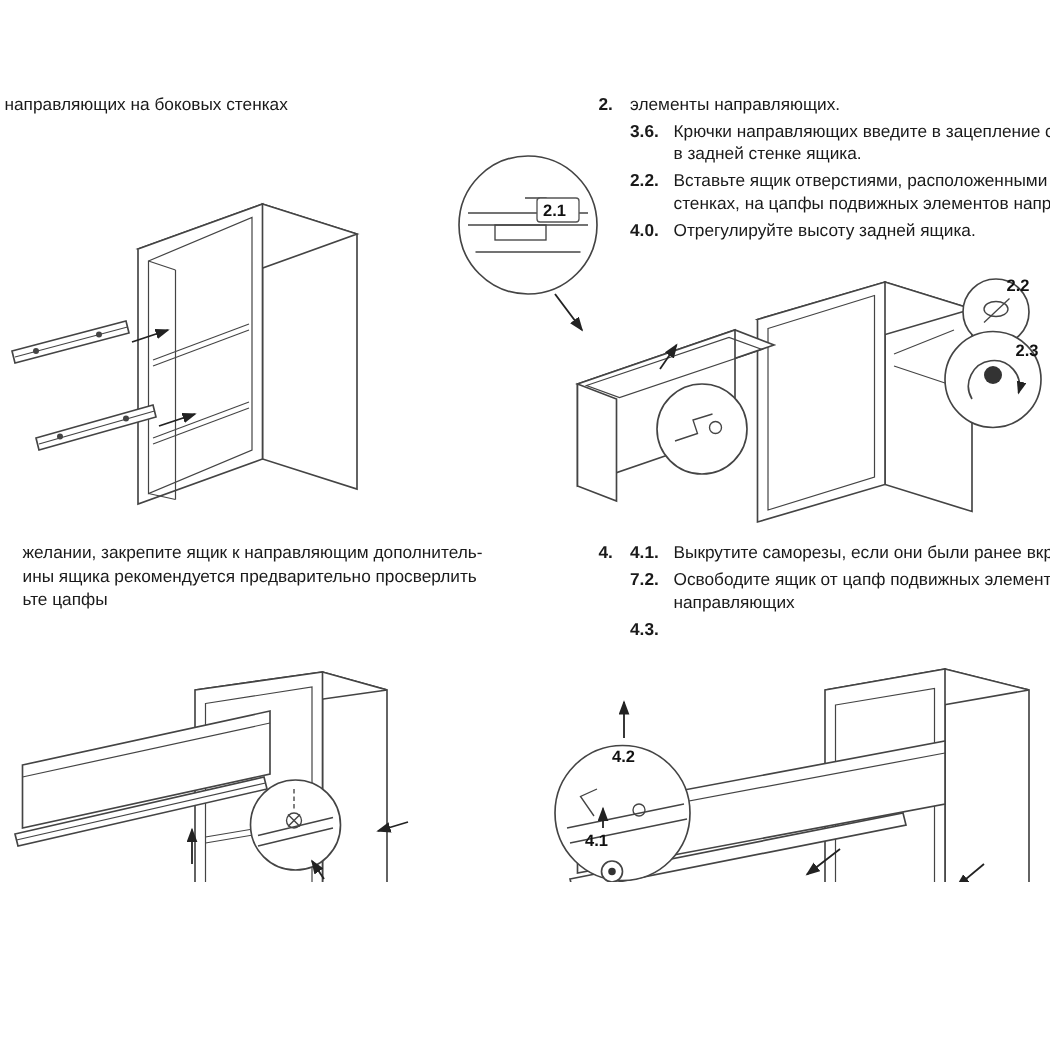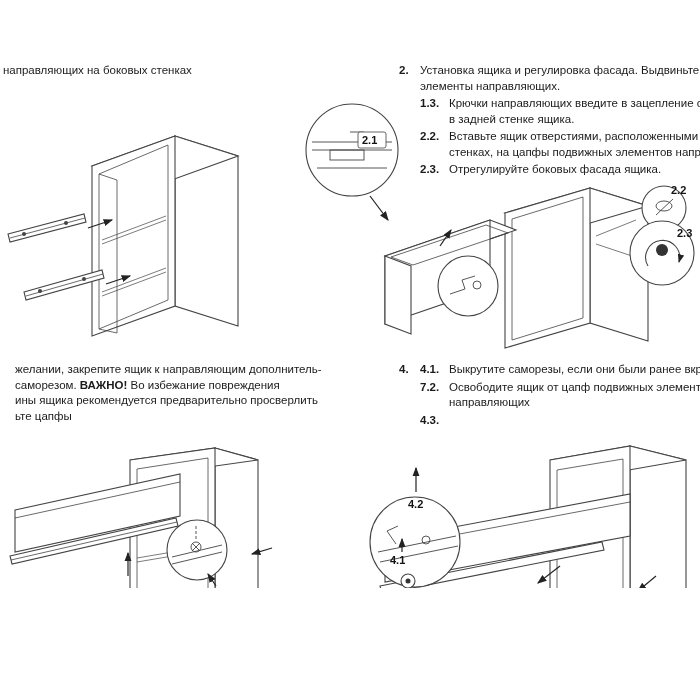--- a/index.html
+++ b/index.html
@@ -24,51 +24,49 @@
 <div class="page">
 
   <div class="tblock" style="left:3px;top:63px">
     <div class="ln">направляющих на боковых стенках</div>
   </div>
 
   <div class="tblock" style="left:399px;top:63px">
     <div class="row">
       <span class="num n1">2.</span>
       <div>
-        <div class="ln">Установка ящика и регулировка фасада. Выдвиньте</div>
         <div class="ln">элементы направляющих.</div>
       </div>
     </div>
     <div class="substeps">
       <div class="row sub">
-        <span class="num n2">1.3.</span>
+        <span class="num n2">3.6.</span>
         <div>
           <div class="ln">Крючки направляющих введите в зацепление с о</div>
           <div class="ln">в задней стенке ящика.</div>
         </div>
       </div>
       <div class="row sub">
         <span class="num n2">2.2.</span>
         <div>
           <div class="ln">Вставьте ящик отверстиями, расположенными сниз</div>
           <div class="ln">стенках, на цапфы подвижных элементов направ</div>
         </div>
       </div>
       <div class="row sub">
-        <span class="num n2">2.3.</span>
+        <span class="num n2">4.0.</span>
         <div>
-          <div class="ln">Отрегулируйте боковых фасада ящика.</div>
+          <div class="ln">Отрегулируйте высоту задней ящика.</div>
         </div>
       </div>
     </div>
   </div>
 
   <div class="tblock" style="left:15px;top:362px">
     <div class="ln">желании, закрепите ящик к направляющим дополнитель-</div>
-    <div class="ln"><span>саморезом. </span><span class="b">ВАЖНО!</span><span> Во избежание повреждения</span></div>
     <div class="ln">ины ящика рекомендуется предварительно просверлить</div>
     <div class="ln">ьте цапфы</div>
   </div>
 
   <div class="tblock" style="left:399px;top:362px">
     <div class="row">
       <span class="num n1">4.</span>
       <div>
         <div class="row">
           <span class="num n2">4.1.</span>

